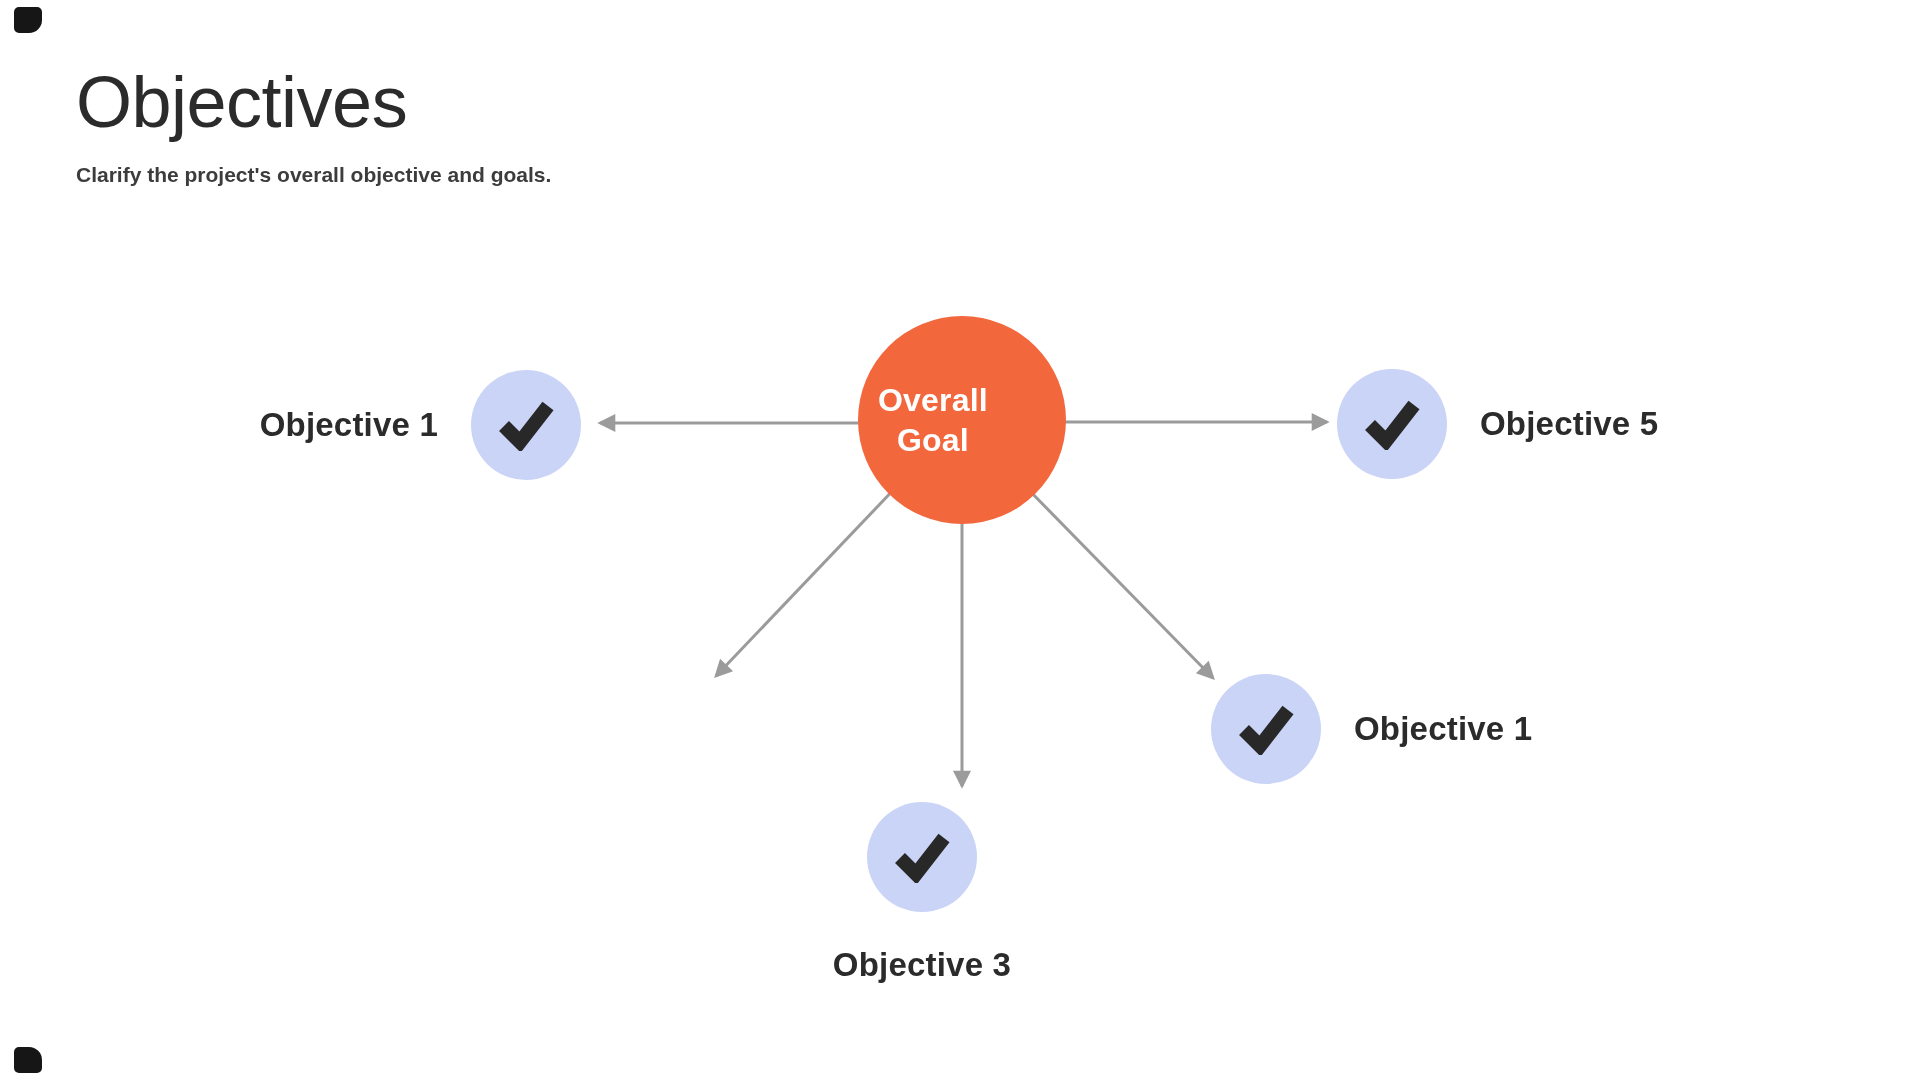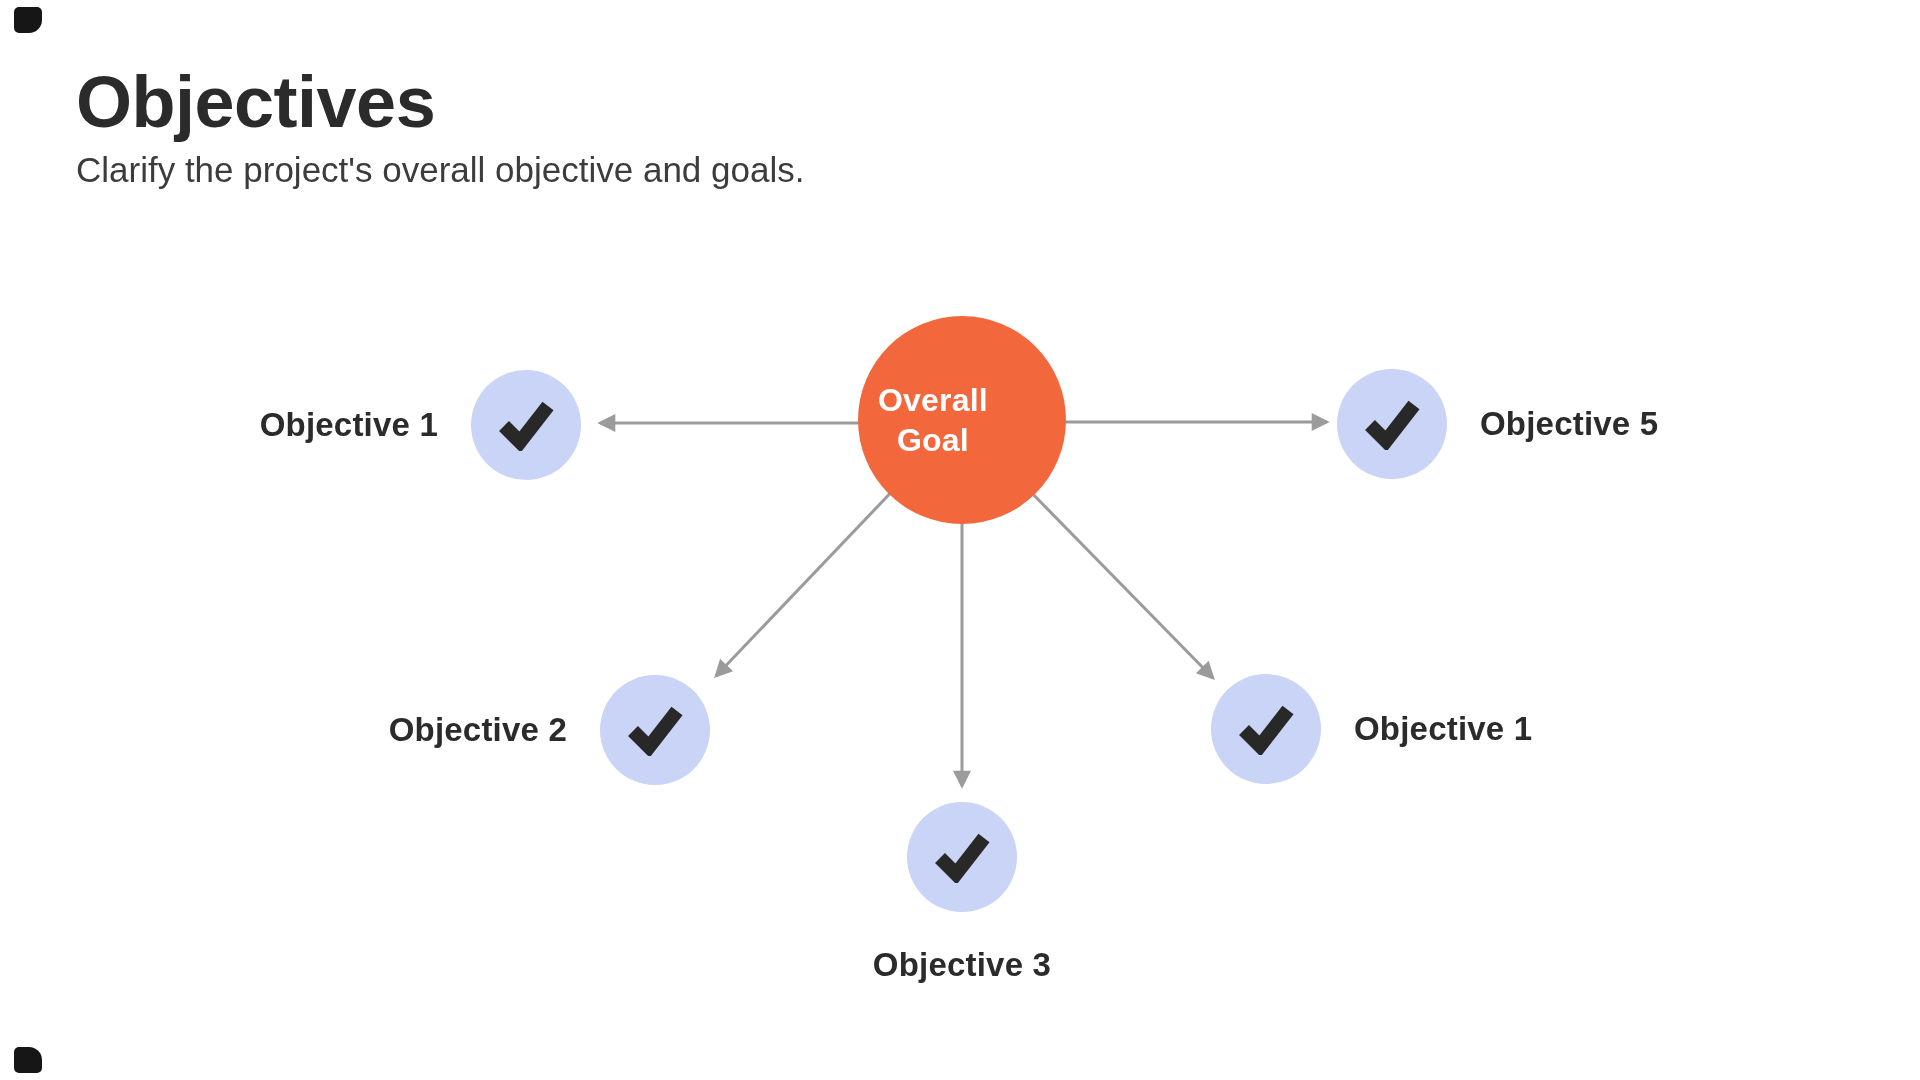--- a/index.html
+++ b/index.html
@@ -14,25 +14,25 @@
     position:relative;width:1920px;height:1080px;overflow:hidden;
     background:var(--background);
   }
   
   .corner-mark{position:absolute;width:28px;height:26px;background:#161616}
   .corner-mark.top{left:14px;top:7px;border-radius:5px 5px 13px 5px}
   .corner-mark.bottom{left:14px;bottom:7px;border-radius:5px 13px 5px 5px}
 
   .header{position:absolute;left:76px;top:59px}
   .header h1{
-    margin:0;font-size:72px;line-height:1.2;font-weight:700;
+    margin:0;font-size:72px;line-height:1.2;font-weight:400;
     color:var(--title-text);letter-spacing:-.5px;
   }
   .header p{
-    margin:0 0 0;font-size:35px;line-height:1.4;font-weight:400;
+    margin:15px 0 0;font-size:21px;line-height:1.4;font-weight:700;
     color:var(--subtitle-text);
   }
 
   .arrows{position:absolute;left:0;top:0;width:1920px;height:1080px;z-index:1}
   .arrows line{stroke:var(--arrow);stroke-width:3}
   .arrows .ah{fill:var(--arrow)}
 
   .node{position:absolute;z-index:2;display:flex;align-items:center;gap:33px}
   .goal-node{
     position:absolute;z-index:2;left:858px;top:316px;width:208px;height:208px;
@@ -50,21 +50,21 @@
   .check-circle svg{display:block}
   .check-circle path{stroke:var(--check)}
   .obj-label{
     color:var(--label-text);font-size:33px;font-weight:700;
     letter-spacing:.2px;white-space:nowrap;line-height:1.2;
   }
   .obj1{top:370px;right:1339px}                
   .obj2{top:675px;right:1210px}                
   .obj4{top:674px;left:1211px}
   .obj5{top:369px;left:1337px}
-  .obj3{top:802px;left:812px;width:300px;flex-direction:column;}
+  .obj3{top:802px;left:772px;width:300px;flex-direction:column;}
 </style>
 </head>
 <body>
 
 <div class="stage">
 
   <div class="corner-mark top"></div>
   <div class="corner-mark bottom"></div>
 
   <div class="header">
@@ -91,28 +91,20 @@
 
   <div class="node obj1">
     <span class="obj-label">Objective 1</span>
     <div class="check-circle">
       <svg width="58" height="52" viewBox="0 0 58 52">
         <path d="M7 27 L23 43 L51 7" fill="none" stroke-width="14" stroke-linejoin="miter"></path>
       </svg>
     </div>
   </div>
 
-  <div class="node obj2">
-    <span class="obj-label">Objective 2</span>
-    <div class="check-circle">
-      <svg width="58" height="52" viewBox="0 0 58 52">
-        <path d="M7 27 L23 43 L51 7" fill="none" stroke-width="14" stroke-linejoin="miter"></path>
-      </svg>
-    </div>
-  </div>
 
   <div class="node obj3">
     <div class="check-circle">
       <svg width="58" height="52" viewBox="0 0 58 52">
         <path d="M7 27 L23 43 L51 7" fill="none" stroke-width="14" stroke-linejoin="miter"></path>
       </svg>
     </div>
     <span class="obj-label">Objective 3</span>
   </div>
 

